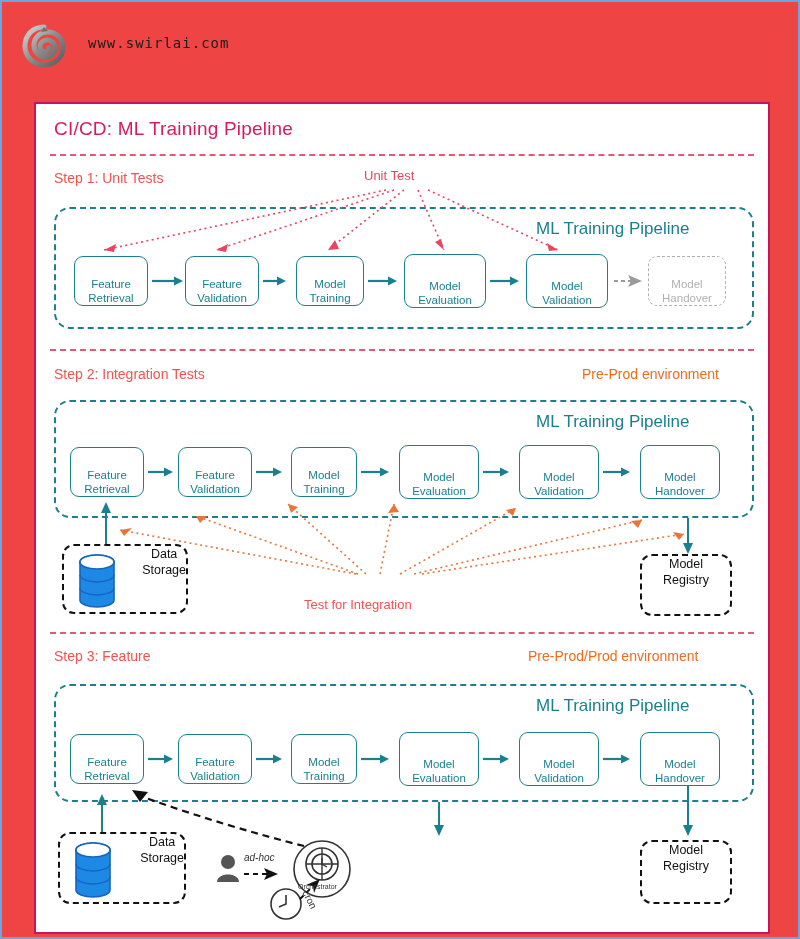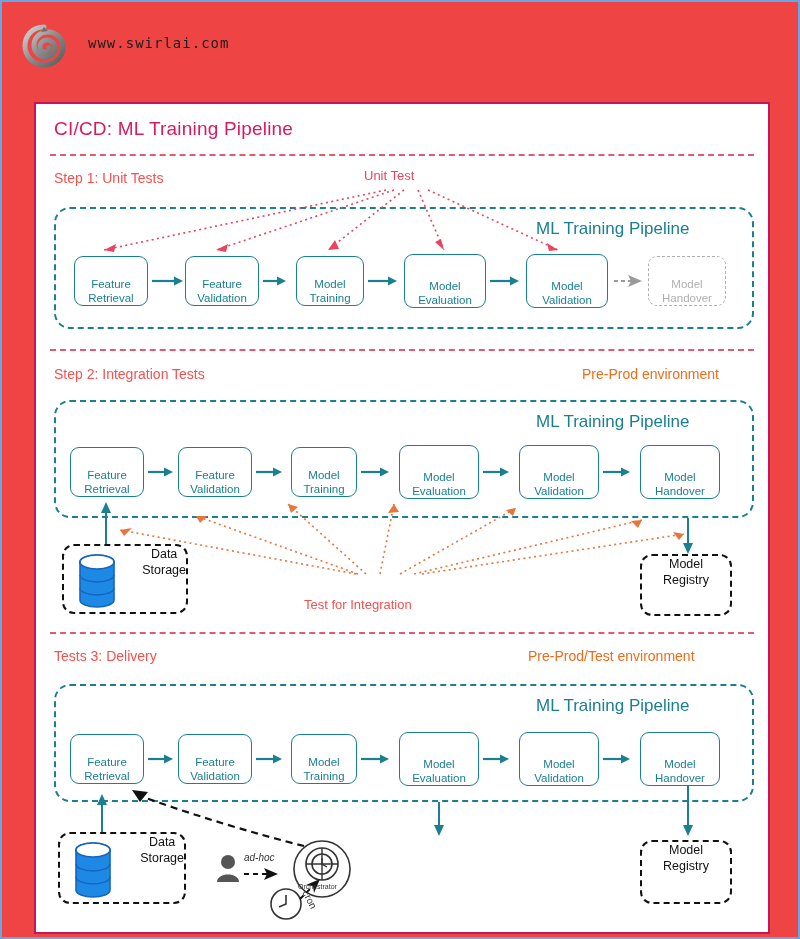--- a/index.html
+++ b/index.html
@@ -251,22 +251,22 @@
       <span style="position:relative;left:12px;">
         <span>Data</span><br><span>Storage</span>
       </span>
     </div>
     <div class="store" style="left:604px;top:450px;width:92px;height:62px;">
       <span>
         <span>Model</span><br><span>Registry</span>
       </span>
     </div>
 
-    <div class="step-label" style="left:18px;top:544px;">Tests 3: Delivery</div>
-    <div class="env-label" style="left:492px;top:544px;">Pre-Prod/Test environment</div>
+    <div class="step-label" style="left:18px;top:544px;">Step 3: Feature</div>
+    <div class="env-label" style="left:492px;top:544px;">Pre-Prod/Prod environment</div>
 
     <div class="pipe" style="left:18px;top:580px;width:700px;height:118px;"></div>
     <div class="pipe-title" style="left:500px;top:592px;">ML Training Pipeline</div>
 
     <div class="stage" style="left:34px;top:630px;width:74px;height:50px;">
       <span>
         <span>Feature</span><br><span>Retrieval</span>
       </span>
     </div>
     <div class="stage" style="left:142px;top:630px;width:74px;height:50px;">

